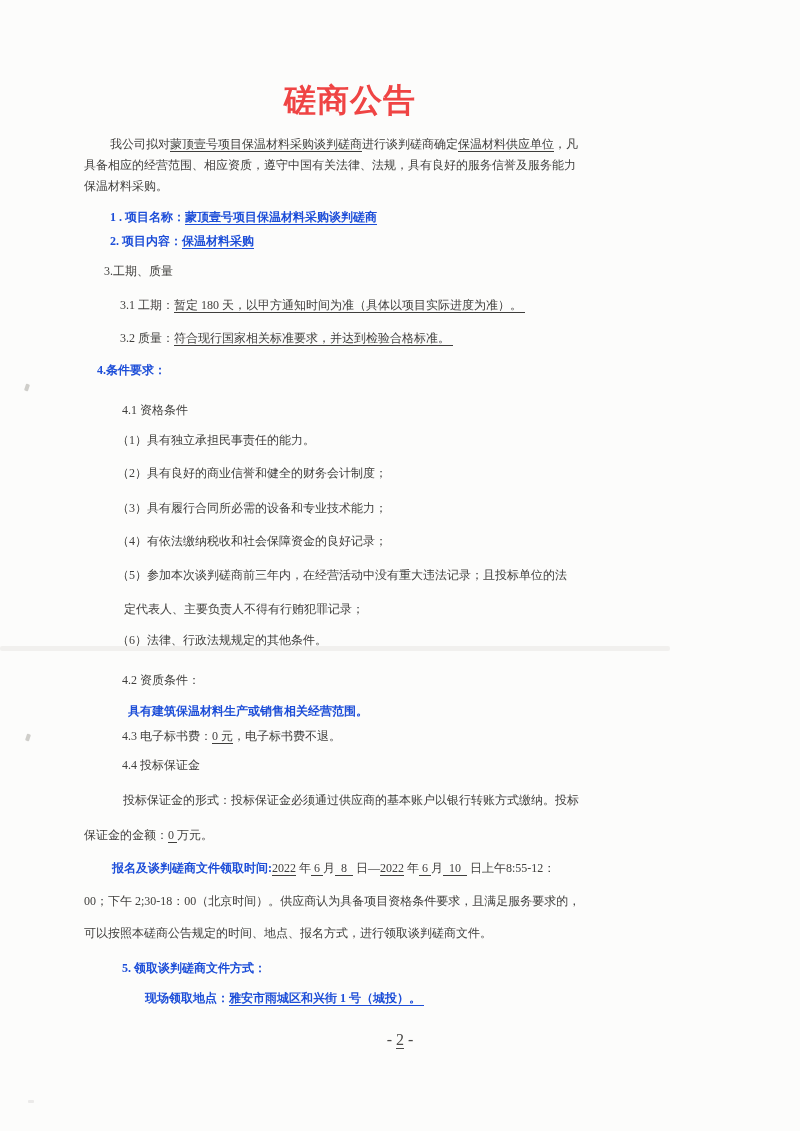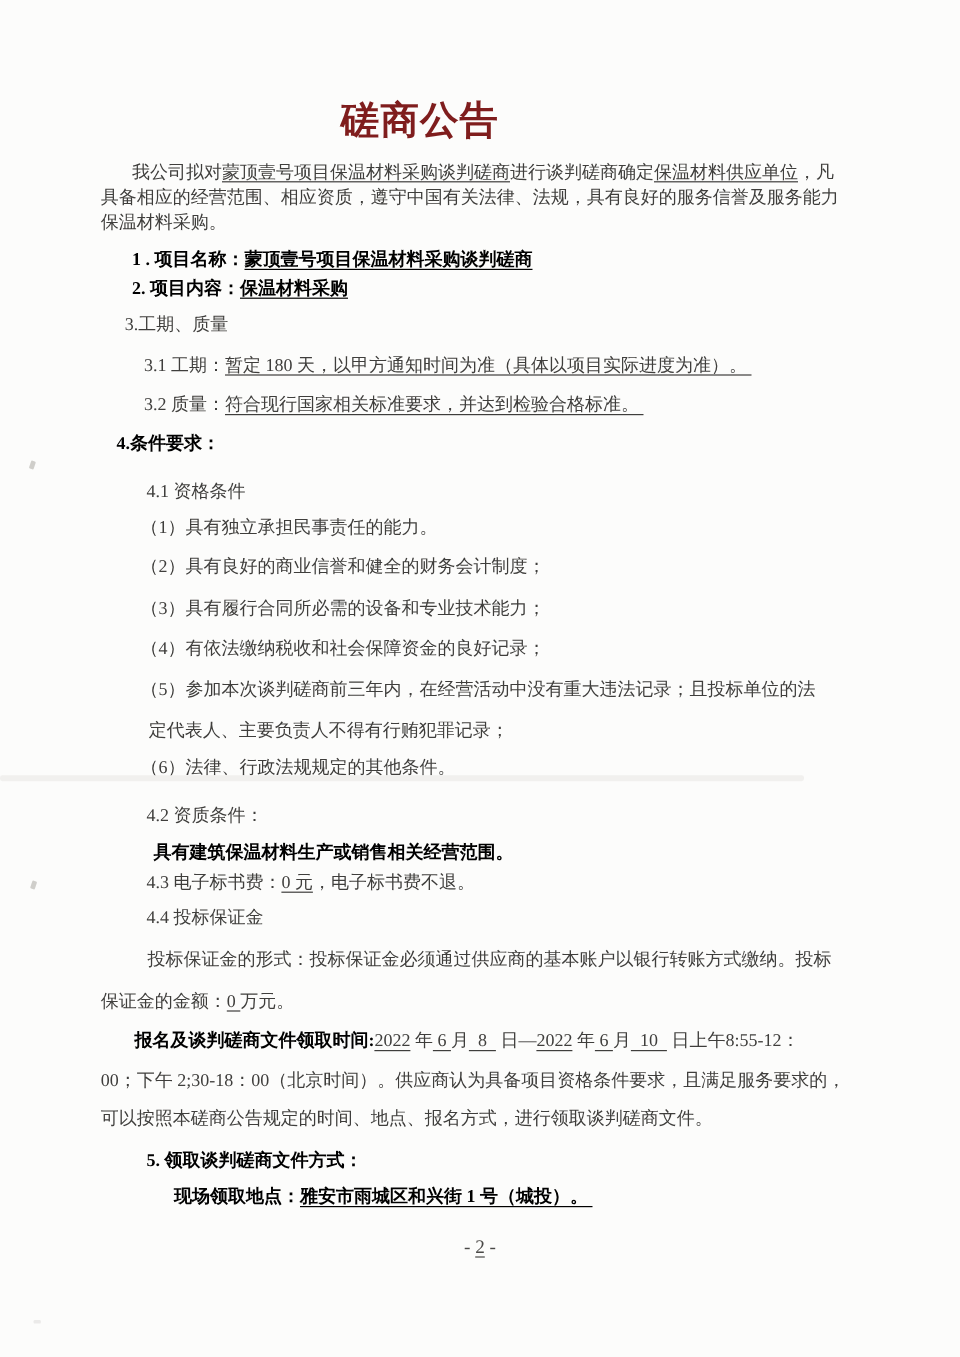--- a/index.html
+++ b/index.html
@@ -12,30 +12,30 @@
     font-family:"Liberation Serif","DejaVu Serif",serif;
     color:#3f3e3c;
   }
   .doc-title{
     position:absolute;
     top:58px;left:0;width:700px;
     text-align:center;
     font-size:32px;
     font-weight:bold;
     letter-spacing:1px;
-    color:#7f1d1d;
+    color:#ef4444;
   }
   .line{
     position:absolute;
-    font-size:15px;
+    font-size:12px;
     line-height:19px;
     white-space:pre;
     color:#3f3e3c;
   }
-  .line .b,.line.b{font-weight:bold;color:#000000;}
+  .line .b,.line.b{font-weight:bold;color:#1d4ed8;}
   .line .u{text-decoration:underline;text-underline-offset:3px;text-decoration-thickness:1px;}
   .page-footer{
     position:absolute;
     top:1031px;left:0;width:800px;
     text-align:center;
     font-size:16px;
     color:#4a4947;
   }
   .page-footer .u{text-decoration:underline;text-underline-offset:3px;}
   .scan-streak{

